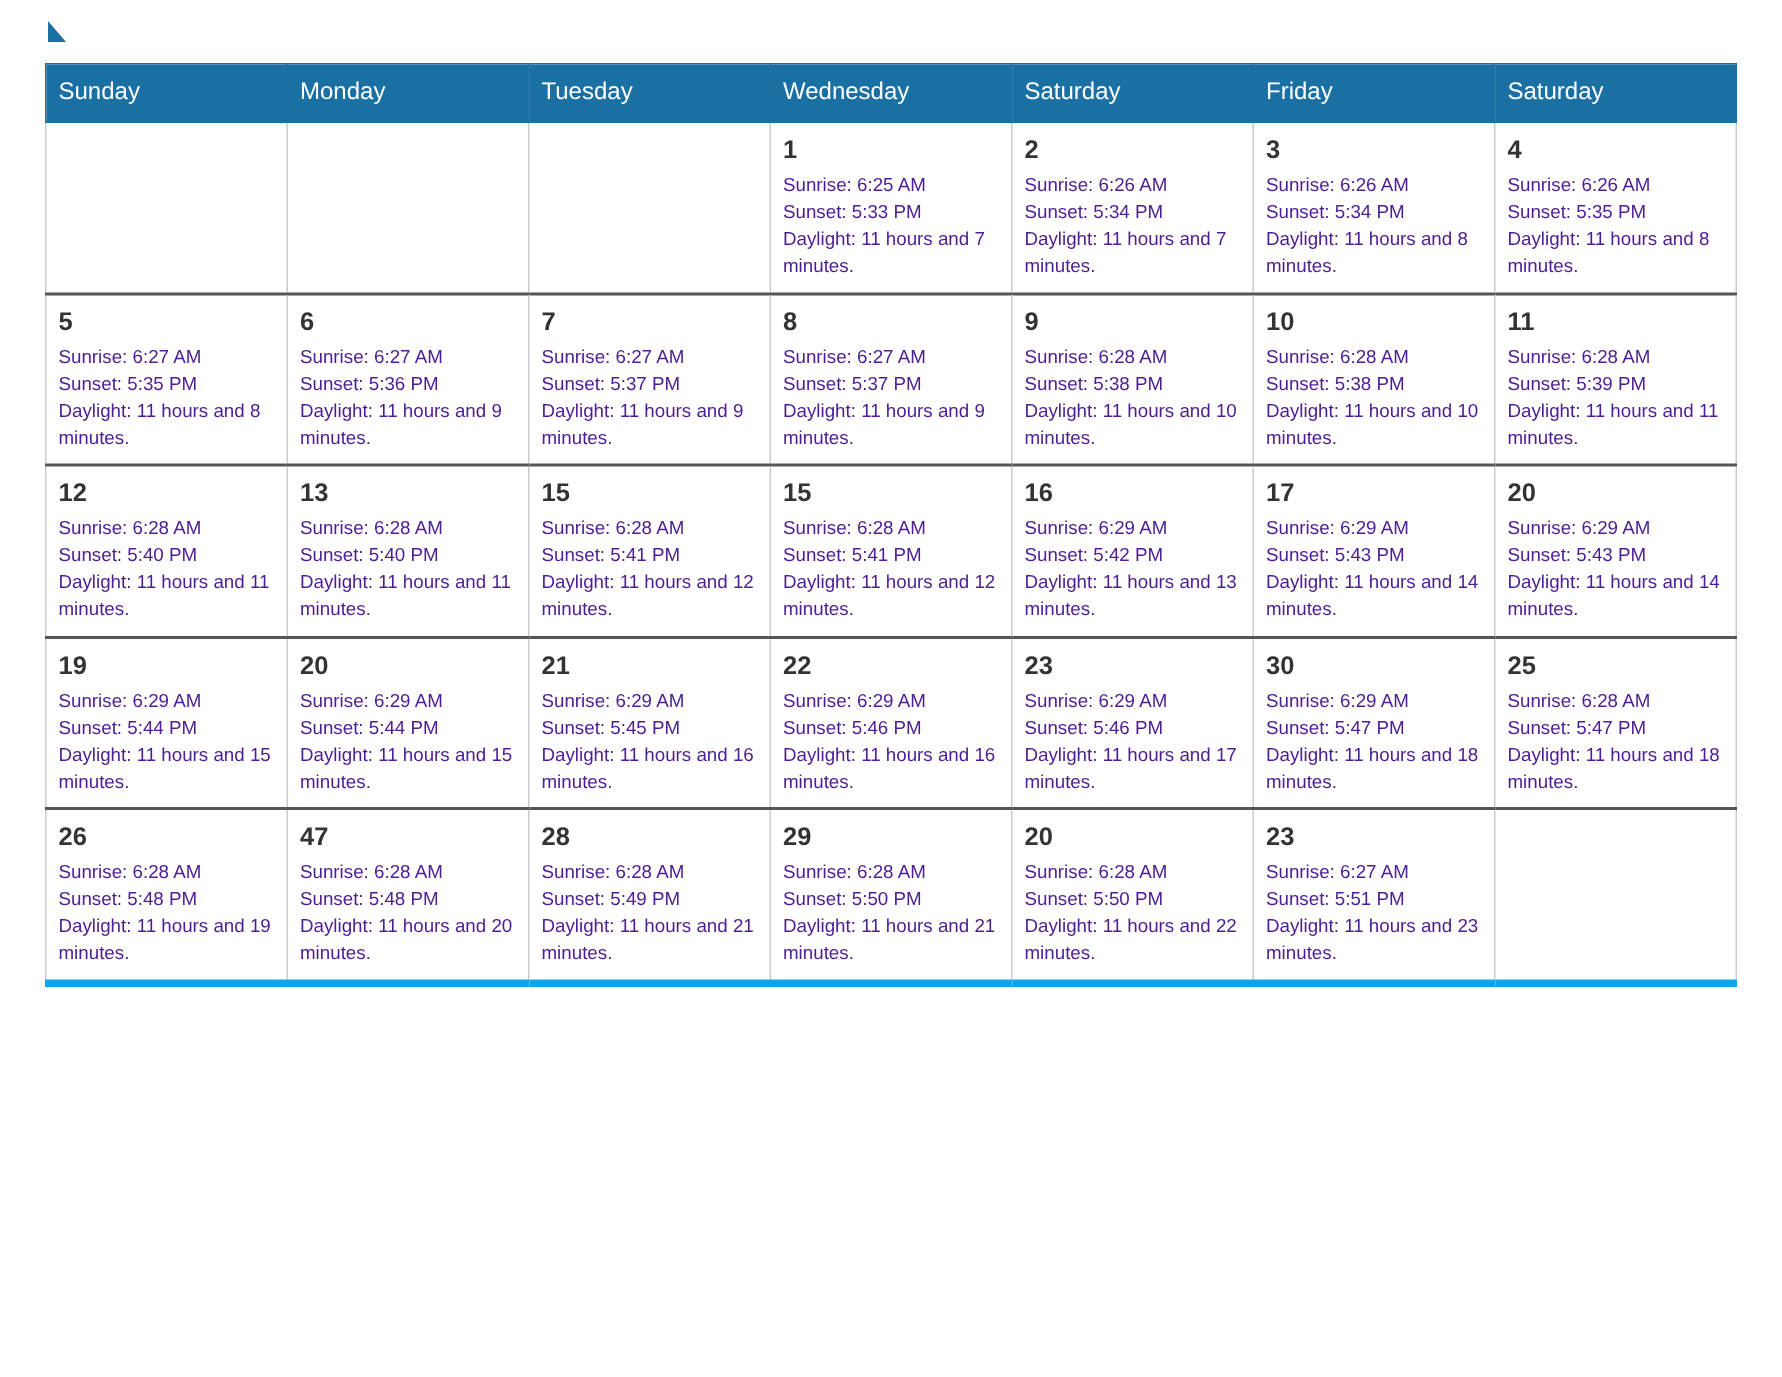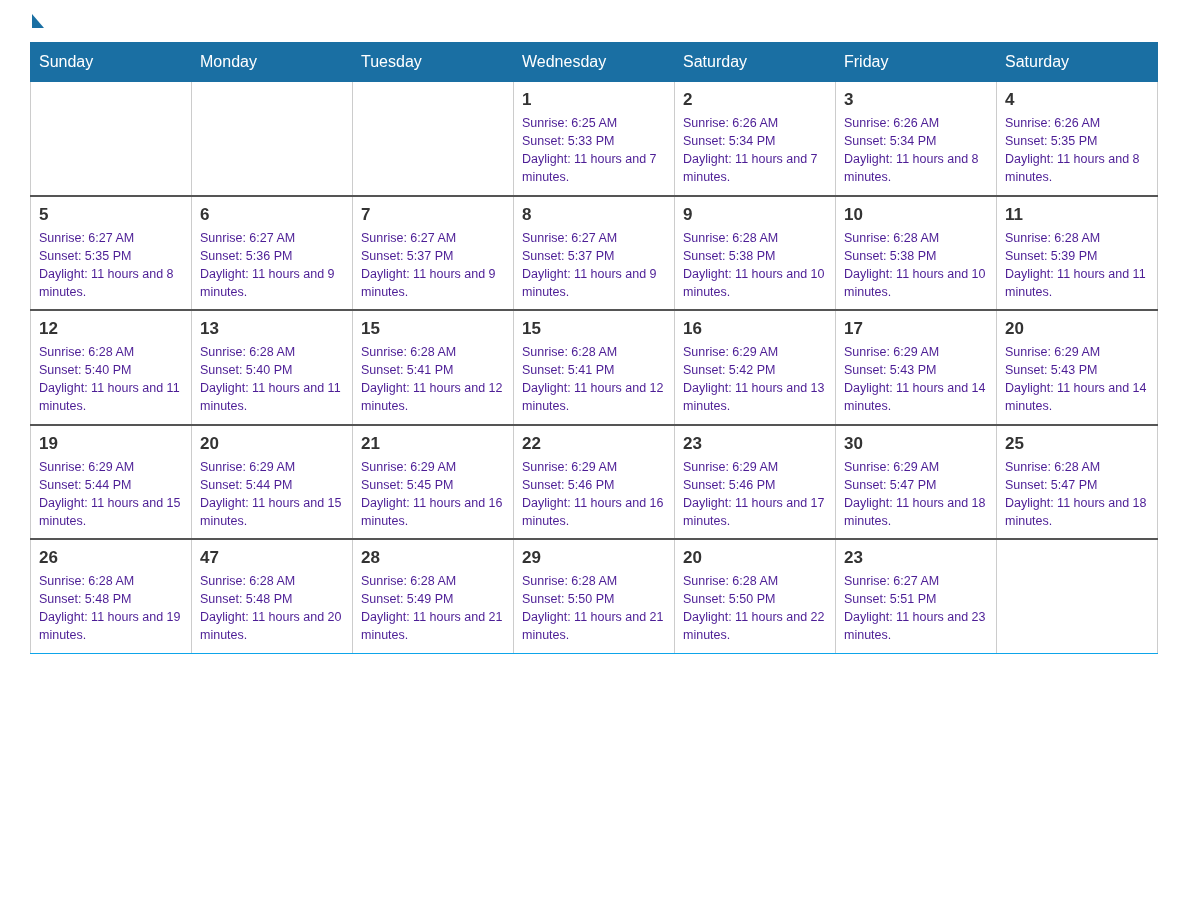--- a/index.html
+++ b/index.html
@@ -86,21 +86,21 @@
       color: #333;
       display: block;
       margin-bottom: 4px;
     }
     .day-info {
       font-size: 12.5px;
       color: #4c1d95;
       line-height: 1.45;
     }
     .calendar tr td {
-      border-bottom: 1px solid #0ea5e9;
+      border-bottom: 5px solid #0ea5e9;
     }
     .calendar tbody tr:not(:last-child) td {
       border-bottom: 2px solid #555;
     }
     .empty-cell {
       background: #fff;
     }
   </style>
 </head>
 <body>

